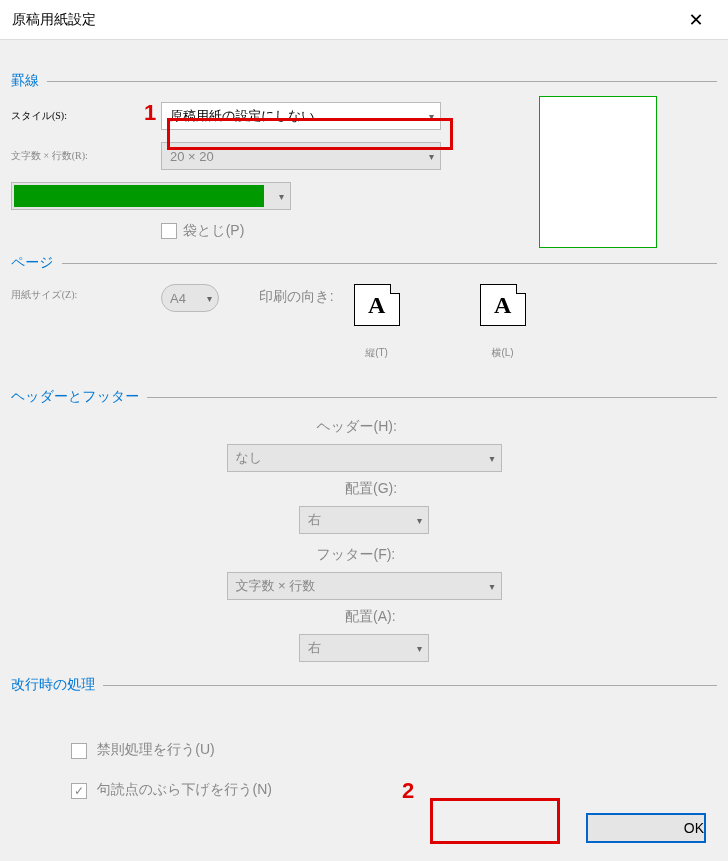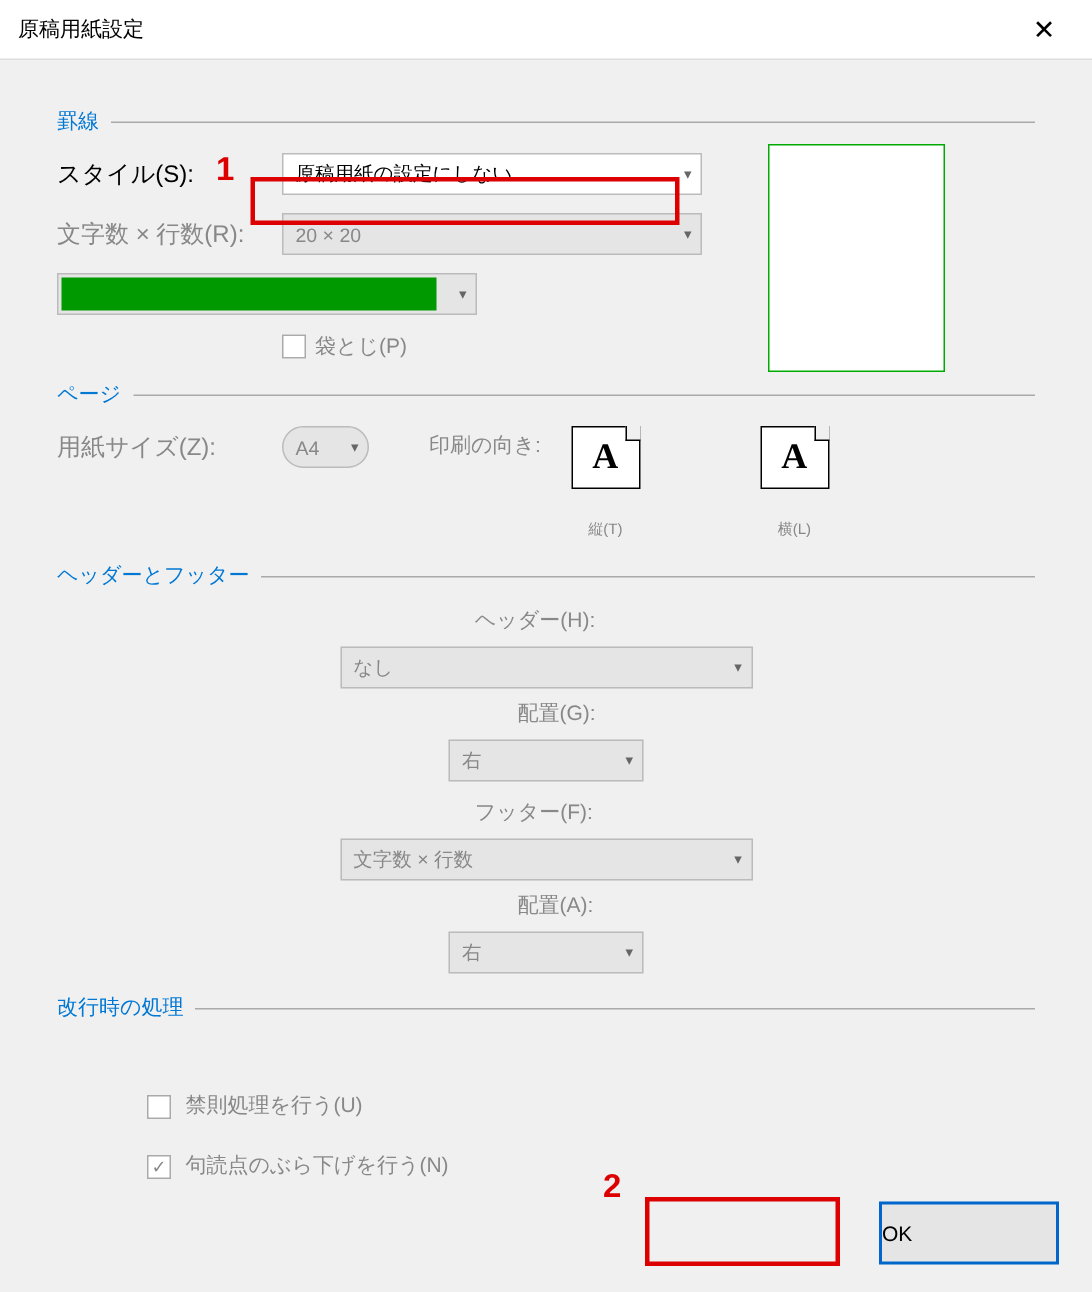--- a/index.html
+++ b/index.html
@@ -18,35 +18,35 @@
       align-items: center;
       padding: 0 12px;
       border-bottom: 1px solid #ddd;
     }
     .titlebar-title { flex: 1; font-size: 14px; color: #000; }
     .close-btn {
       width: 40px; height: 40px;
       display: flex; align-items: center; justify-content: center;
       font-size: 18px; color: #000; cursor: pointer;
     }
-    .content { padding: 18px 38px; }
+    .content { padding: 18px 11px; }
     .section-header {
       display: flex; align-items: center; margin: 14px 0 10px 0;
     }
     .section-header .label {
       color: #0078d4; font-size: 14px; white-space: nowrap; padding-right: 8px;
     }
     .section-header .line {
       flex: 1; height: 1px; background: #aaa;
     }
     .row {
       display: flex; align-items: center; margin: 12px 0;
     }
     .row-label {
-      width: 150px; color: #888; font-size: 16px;
+      width: 150px; color: #888; font-size: 10px; font-family: Liberation Serif, serif;
     }
     .row-label.enabled { color: #000; }
     .dropdown {
       position: relative; background: #e5e5e5; border: 1px solid #bbb;
       height: 28px; display: flex; align-items: center; padding: 0 24px 0 8px;
       color: #888; font-size: 13px; text-align: center;
     }
     .dropdown.enabled { color: #000; background: #fff; }
     .dropdown .chevron {
       position: absolute; right: 6px; top: 50%; transform: translateY(-50%);
@@ -97,22 +97,22 @@
     .annotation {
       position: absolute; color: #d00; font-size: 22px; font-weight: bold;
     }
     .ann-box {
       position: absolute; border: 3px solid #d00;
     }
     .button-row {
       position: absolute; bottom: 18px; right: 22px; display: flex; gap: 12px;
     }
     .btn {
-      width: 120px; height: 42px; background: #e5e5e5; border: 1px solid #aaa;
-      display: flex; align-items: center; justify-content: flex-start;
+      width: 120px; height: 30px; background: #e5e5e5; border: 1px solid #aaa;
+      display: flex; align-items: center; justify-content: flex-end;
       font-size: 14px; color: #000; cursor: pointer;
     }
     .btn.primary { border: 2px solid #0066cc; }
     .hf-row { display: flex; align-items: center; margin: 12px 0; gap: 8px; flex-direction: column; }
     .hf-label1 { width: 95px; color: #888; font-size: 14px; }
     .hf-dd1 { width: 275px; }
     .hf-label2 { margin-left: 52px; width: 90px; color: #888; font-size: 14px; }
     .hf-dd2 { width: 130px; }
     .indent-block { padding-left: 60px; margin: 18px 0; }
   </style>
@@ -188,21 +188,21 @@
       <div class="orient-item">
         <div class="orient-icon landscape">
           <span class="letter">A</span>
           <span class="fold"></span>
         </div>
         <div class="orient-label">横(L)</div>
       </div>
     </div>
   </div>
 
-  <div class="section-header" style="margin-top:15px;">
+  <div class="section-header" style="margin-top:28px;">
     <span class="label">ヘッダーとフッター</span>
     <span class="line"></span>
   </div>
 
   <div class="hf-row">
     <div class="hf-label1">ヘッダー(H):</div>
     <div class="dropdown hf-dd1">
       <span>なし</span>
       <span class="chevron">▾</span>
     </div>

